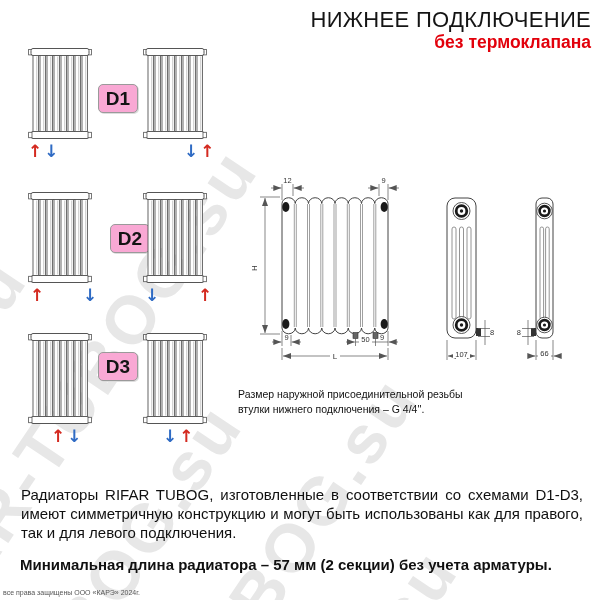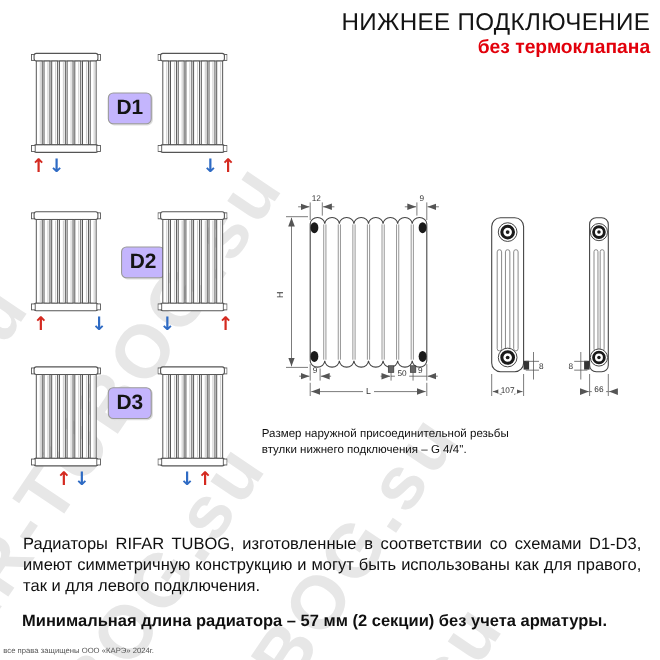--- a/index.html
+++ b/index.html
@@ -20,21 +20,21 @@
   .wm-line:nth-child(4){margin-left:-40px;}
   .content{position:absolute;inset:0;z-index:1;}
   
   .titleblock{position:absolute;top:8px;right:9px;text-align:right;}
   .title{font-size:22px;font-weight:400;letter-spacing:.3px;color:#141414;line-height:1.1;}
   .subtitle{font-size:17.5px;font-weight:800;color:var(--accent_red,#e2000b);line-height:1.2;margin-top:0;}
   
   .radiator{position:absolute;width:64px;height:95px;}
   .scheme-box{
     position:absolute;width:38px;height:27px;border:1.5px solid #9a9a9a;border-radius:5px;
-    background:#c4b5fd;display:flex;align-items:center;justify-content:center;
+    background:#f9a8d4;display:flex;align-items:center;justify-content:center;
     font-size:19px;font-weight:800;color:#141414;box-shadow:1px 1px 0 #ddd;
   }
   .arrows{position:absolute;display:flex;gap:2px;}
   .ar{font-family:"DejaVu Sans",sans-serif;font-size:17px;font-weight:700;line-height:1;}
   .ar.up{color:var(--arrow_red,#d42a20);}
   .ar.down{color:var(--arrow_blue,#2f6bc4);}
   
   .drawing{position:absolute;left:240px;top:170px;width:356px;height:198px;}
   .caption{position:absolute;left:238px;top:366px;font-size:8px;font-style:italic;color:#222;}
   .notes{position:absolute;left:238px;top:387px;font-size:10.5px;line-height:15px;color:#111;}

